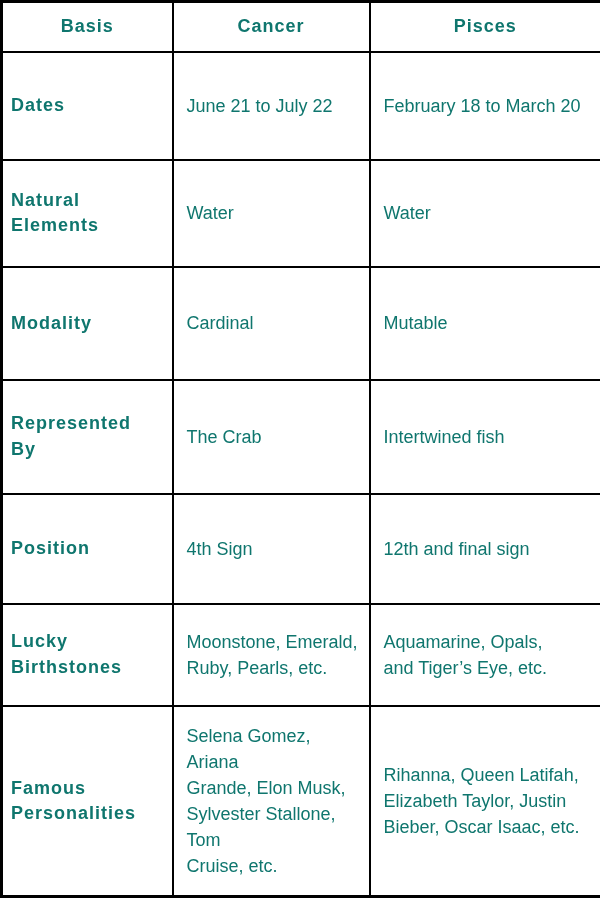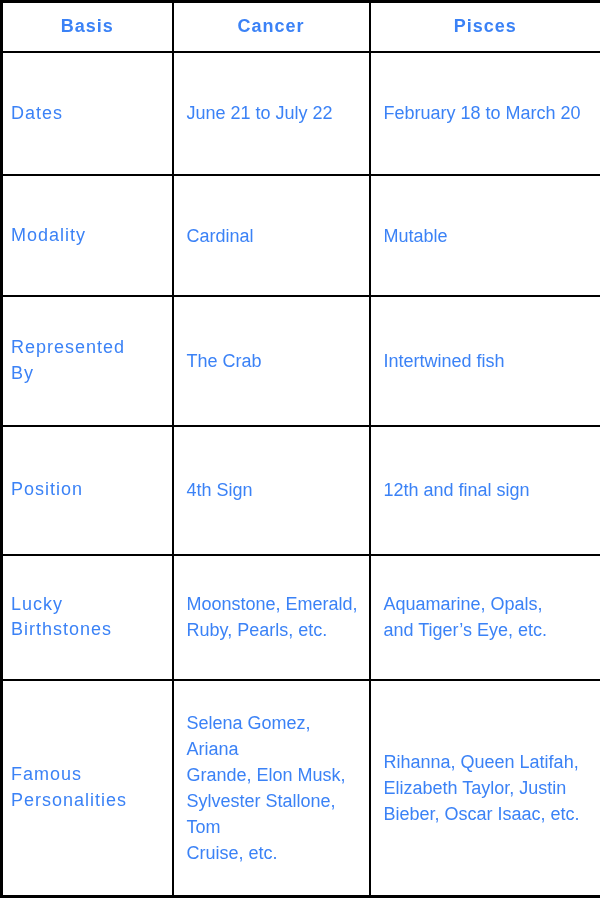--- a/index.html
+++ b/index.html
@@ -21,36 +21,36 @@
     table-layout: fixed;
     border: 3px solid #000000;
   }
   col.c-basis  { width: 171px; }
   col.c-cancer { width: 197px; }
   col.c-pisces { width: 232px; }
 
   th, td {
     border: 2px solid #000000;
     vertical-align: middle;
-    color: #3b82f6;
+    color: #0f766e;
     white-space: pre-line;
     box-sizing: border-box;
     overflow: hidden;
   }
   thead th {
     height: 50px;
     font-size: 18px;
     font-weight: bold;
     letter-spacing: 1px;
     text-align: center;
     padding: 0 4px;
   }
   tbody th.label {
     font-size: 18px;
-    font-weight: normal;
+    font-weight: bold;
     letter-spacing: 1px;
     text-align: left;
     padding: 0 4px 0 8px;
     line-height: 1.42;
   }
   tbody td.value {
     font-size: 18px;
     font-weight: normal;
     text-align: left;
     padding: 0 4px 0 13px;
@@ -85,20 +85,26 @@
         <th>Pisces</th>
       </tr>
     </thead>
     <tbody>
       <tr>
         <th class="label">Dates</th>
         <td class="value">June 21 to July 22</td>
         <td class="value">February 18 to March 20</td>
       </tr>
       <tr>
+        <th class="label">Natural
+Elements</th>
+        <td class="value">Water</td>
+        <td class="value">Water</td>
+      </tr>
+      <tr>
         <th class="label">Modality</th>
         <td class="value">Cardinal</td>
         <td class="value">Mutable</td>
       </tr>
       <tr>
         <th class="label">Represented
 By</th>
         <td class="value">The Crab</td>
         <td class="value">Intertwined fish</td>
       </tr>

